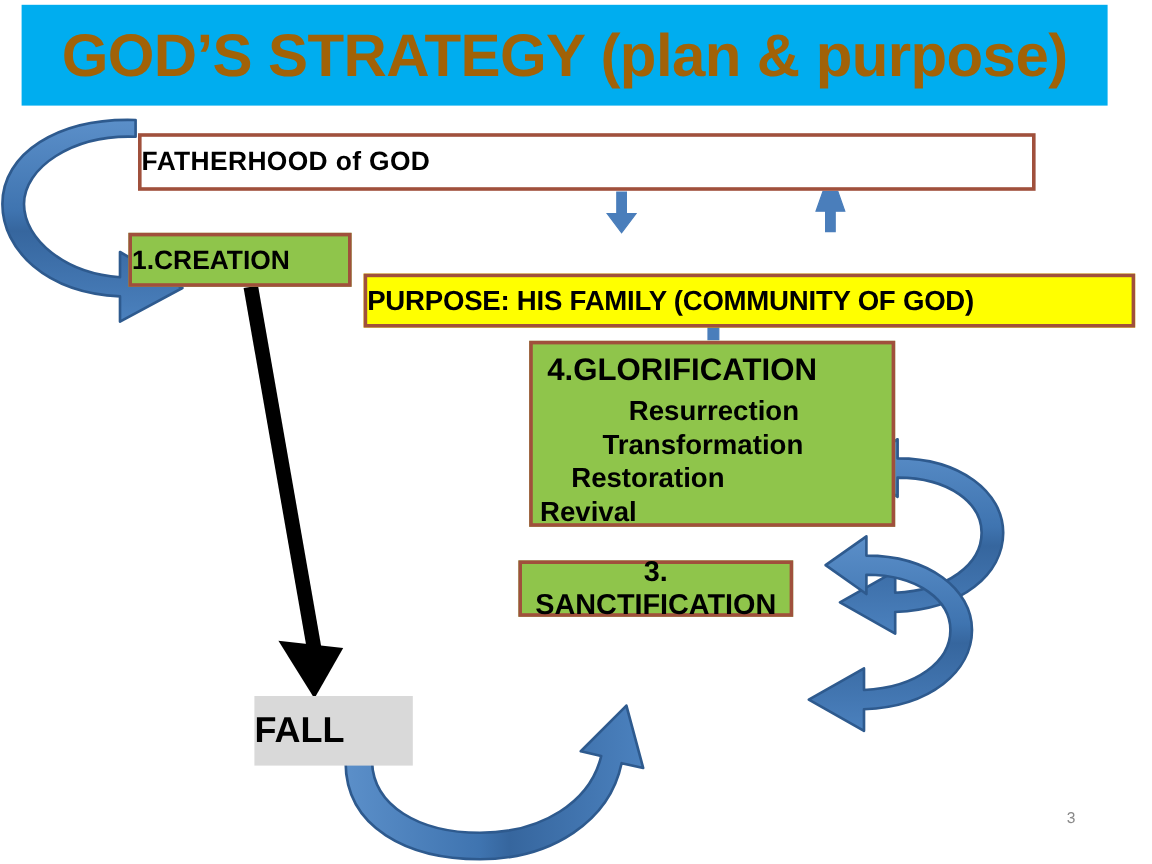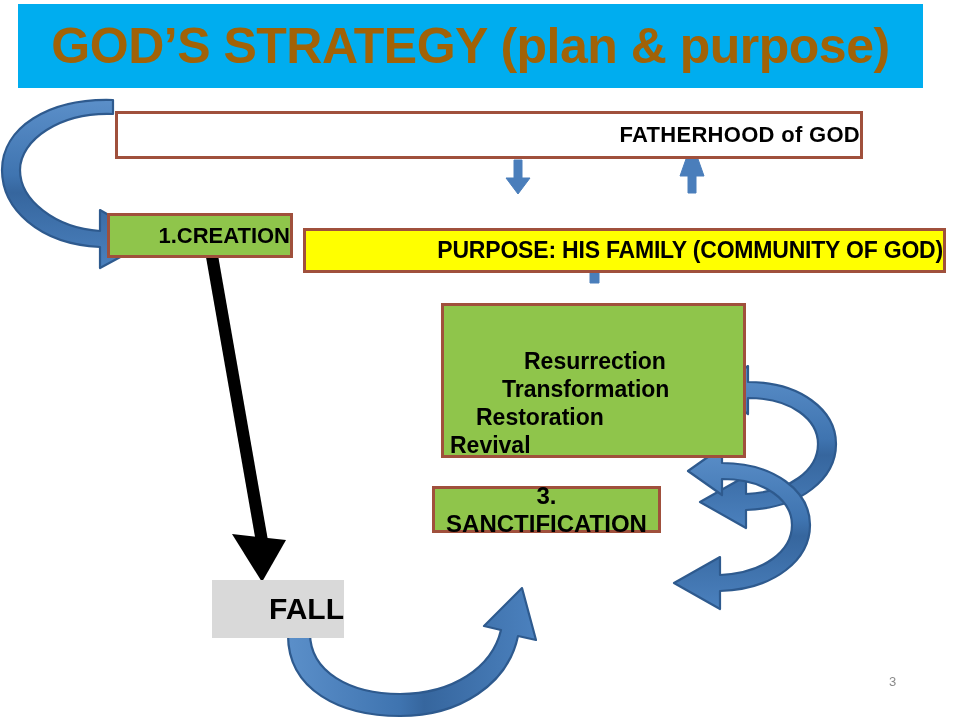--- a/index.html
+++ b/index.html
@@ -44,28 +44,28 @@
     white-space: nowrap;
   }
 
   
   .box {
     position: absolute;
     box-sizing: border-box;
     border: 3px solid #A0503C;
     display: flex;
     align-items: center;
-    justify-content: flex-end;
+    justify-content: flex-start;
     color: #000000;
     font-weight: bold;
     font-family: "Liberation Sans", sans-serif;
     text-align: center;
   }
   .box-white  { background: #FFFFFF; }
-  .box-green  { background: #8FC54B; margin-top: 19px; }
+  .box-green  { background: #8FC54B; }
   .box-yellow { background: #FFFF00; margin-top: 34px; }
 
   #box-fatherhood {
     left: 115px; top: 111px;
     width: 748px; height: 48px;
     font-size: 22px;
     letter-spacing: 0.3px;
   }
   #box-creation {
     left: 107px; top: 194px;
@@ -117,21 +117,21 @@
   }
 
   #box-fall {
     position: absolute;
     left: 212px; top: 580px;
     width: 132px; height: 58px;
     background: #D9D9D9;
     border: none;
     display: flex;
     align-items: center;
-    justify-content: flex-end;
+    justify-content: flex-start;
     font-size: 30px;
     font-weight: bold;
     color: #000000;
     font-family: "Liberation Sans", sans-serif;
   }
 
   
   #page-number {
     position: absolute;
     left: 889px; top: 674px;
@@ -254,20 +254,21 @@
 
   <div class="box box-green" id="box-creation">
     <span>1.CREATION</span>
   </div>
 
   <div class="box box-yellow" id="box-purpose">
     <span>PURPOSE:  HIS FAMILY (COMMUNITY OF GOD)</span>
   </div>
 
   <div class="box box-green" id="box-glorification">
+    <div id="glorification-title">4.GLORIFICATION</div>
     <div class="glor-sub" id="glor-sub-0">Resurrection</div>
     <div class="glor-sub" id="glor-sub-1">Transformation</div>
     <div class="glor-sub" id="glor-sub-2">Restoration</div>
     <div class="glor-sub" id="glor-sub-3">Revival</div>
   </div>
 
   <div class="box box-green" id="box-sanctification">
     <span>3. SANCTIFICATION</span>
   </div>
 

